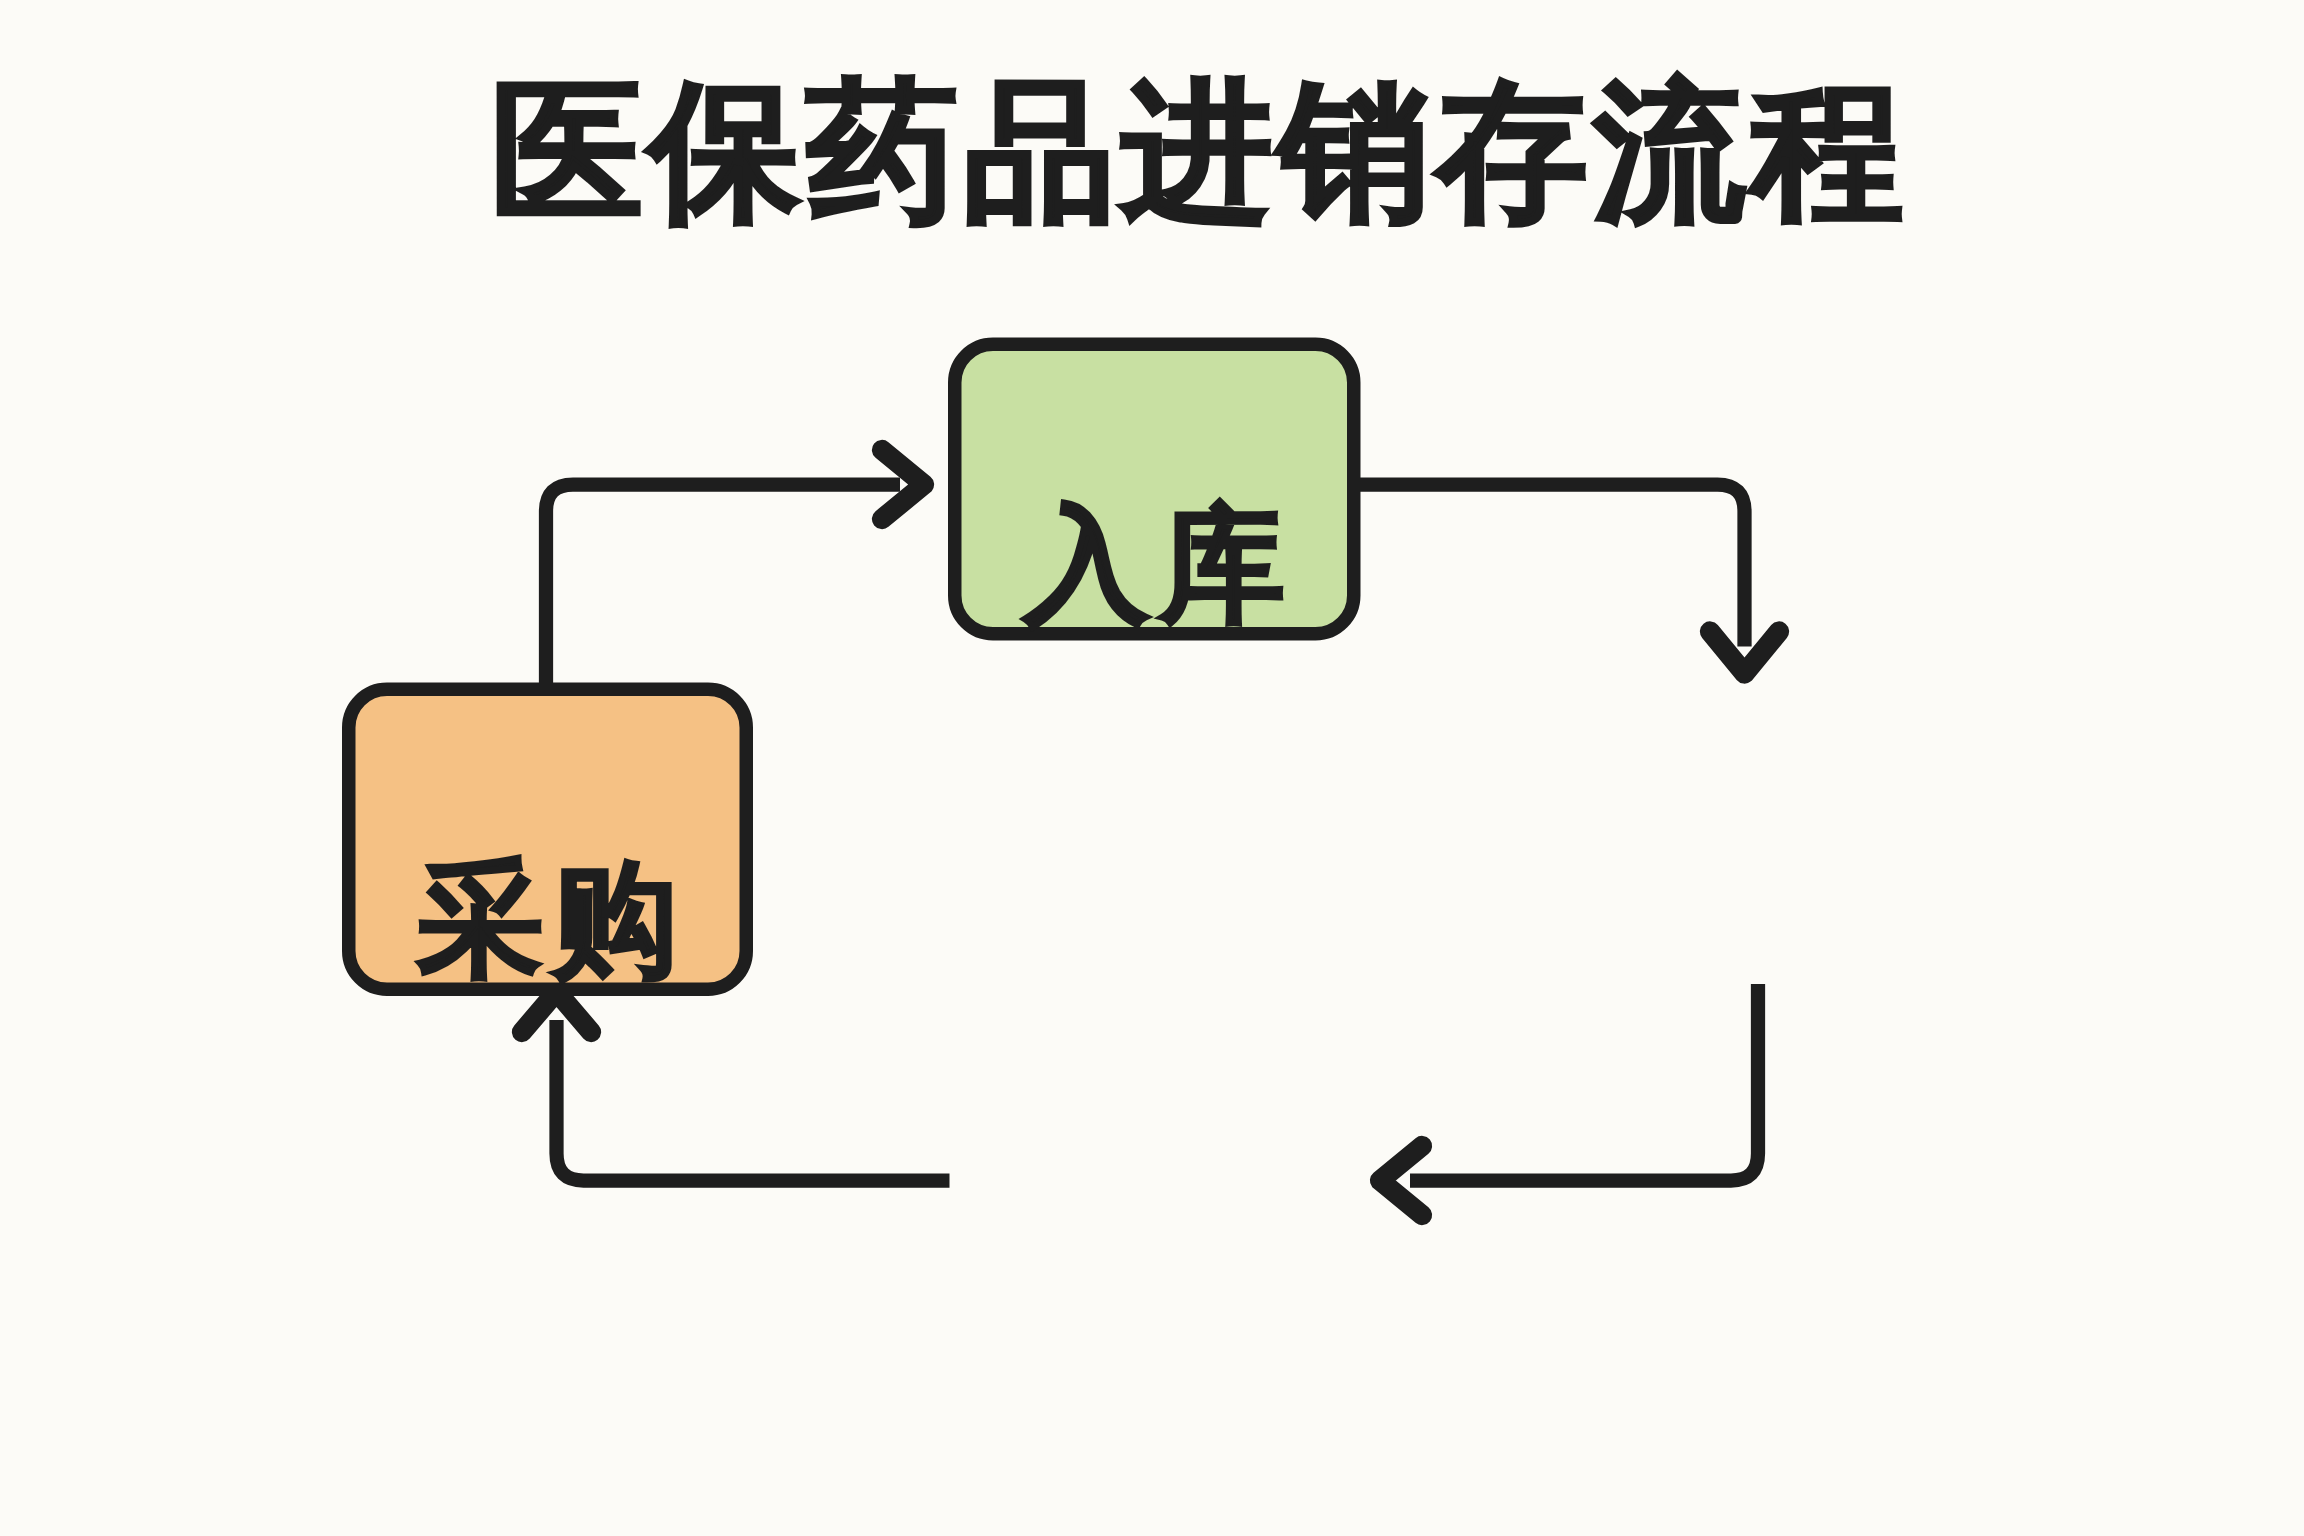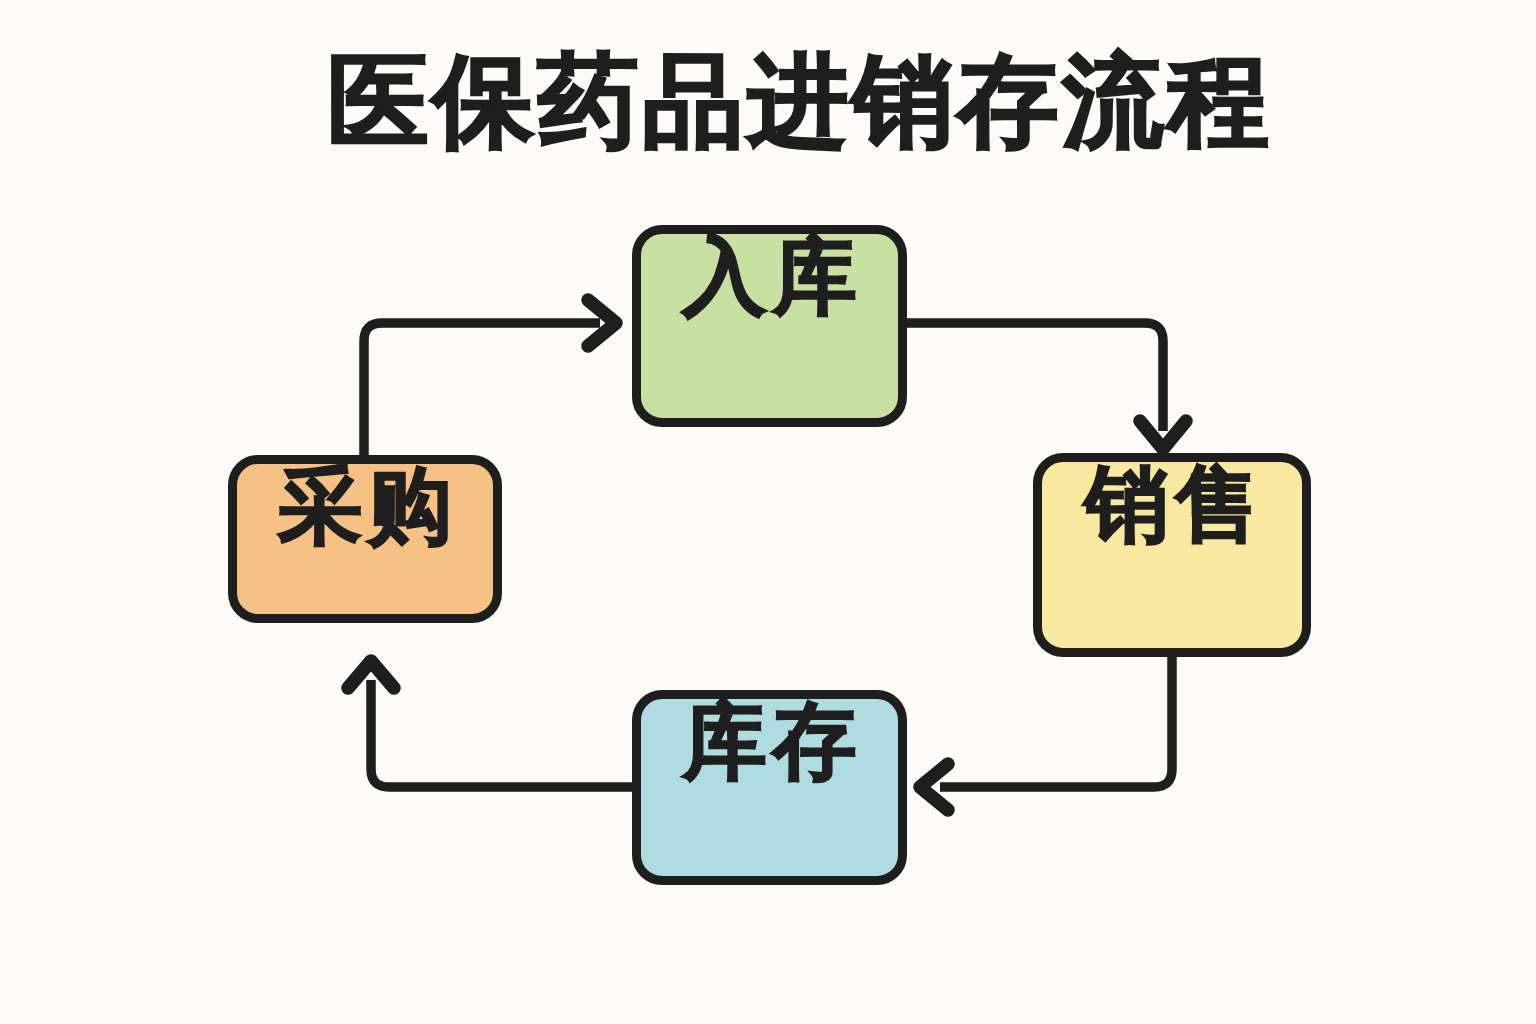--- a/index.html
+++ b/index.html
@@ -29,36 +29,36 @@
   .arrows {
     position: absolute;
     top: 0; left: 0;
     width: 1536px; height: 1024px;
   }
   .node {
     position: absolute;
     border: 9px solid #1e1e1e;
     border-radius: 30px;
     display: flex;
-    align-items: flex-start;
+    align-items: flex-end;
     justify-content: center;
   }
   .node-label {
     font-size: 84px;
     font-weight: 900;
     color: #1e1e1e;
     -webkit-text-stroke: 2px #1e1e1e;
     letter-spacing: 6px;
     text-indent: 6px; 
     line-height: 1;
   }
   .pos-inbound     { left: 632px;  top: 225px; width: 275px; height: 202px; }
   .pos-sales       { left: 1033px; top: 453px; width: 278px; height: 204px; }
   .pos-inventory   { left: 632px;  top: 690px; width: 275px; height: 195px; }
-  .pos-procurement { left: 228px;  top: 455px; width: 274px; height: 168px; }
+  .pos-procurement { left: 228px;  top: 455px; width: 274px; height: 209px; }
 
   .edge {
     fill: none;
     stroke: #1e1e1e;
     stroke-width: 9.5;
     stroke-linecap: butt;
   }
   .head {
     fill: none;
     stroke: #1e1e1e;
@@ -86,25 +86,19 @@
     <path class="head" d="M948 764 L920 787 L948 810"></path>
 
     <path class="edge" d="M633 787 L389 787 Q371 787 371 769 L371 680"></path>
     <path class="head" d="M348 688 L371 661 L394 688"></path>
   </svg>
 
   <div class="node pos-inbound" style="background-color: rgb(200, 224, 162);">
     <span class="node-label">入库</span>
   </div>
 
-  <div class="node pos-sales" style="background-color: rgb(248, 232, 160);">
-    <span class="node-label">销售</span>
-  </div>
 
-  <div class="node pos-inventory" style="background-color: rgb(174, 220, 224);">
-    <span class="node-label">库存</span>
-  </div>
 
   <div class="node pos-procurement" style="background-color: rgb(245, 193, 132);">
     <span class="node-label">采购</span>
   </div>
 
 </div>
 
 </body></html>

